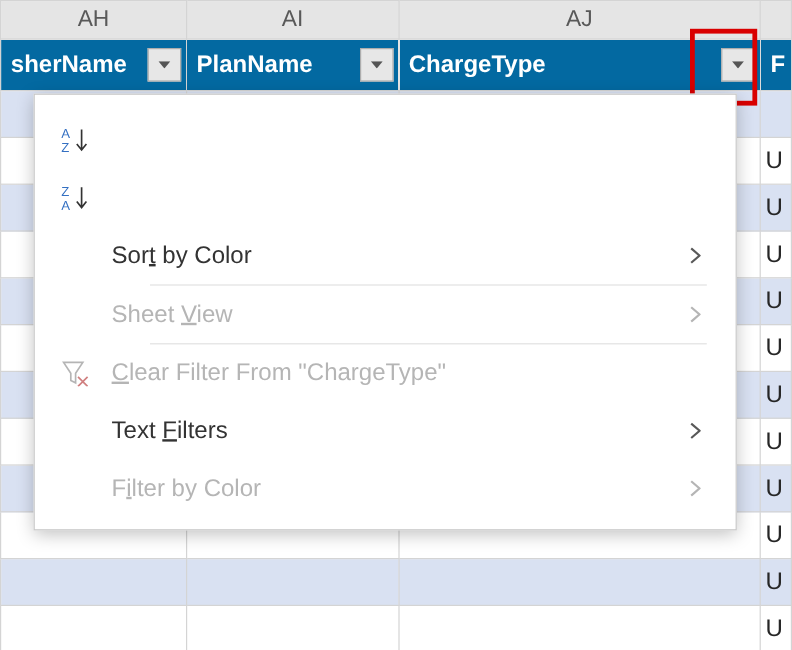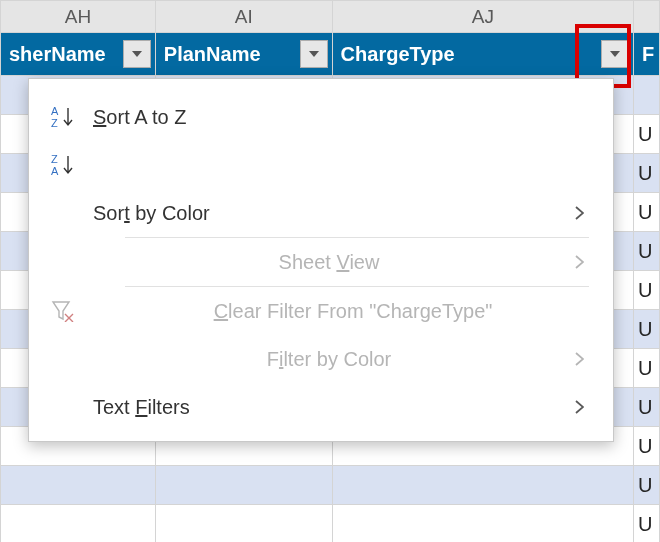--- a/index.html
+++ b/index.html
@@ -79,21 +79,21 @@
     padding: 14px 0 10px 0;
   }
   .menu-item {
     display: flex;
     align-items: center;
     height: 48px;
     padding-left: 22px;
     color: #333;
     position: relative;
   }
-  .menu-item.disabled { color: #b5b5b5; text-align: center; }
+  .menu-item.disabled { color: #b5b5b5; }
   .menu-icon {
     width: 42px;
     display: flex;
     justify-content: flex-start;
   }
   .menu-label { flex: 1; }
   .menu-item .underline { text-decoration: underline; }
   .menu-arrow {
     width: 28px;
     display: flex;
@@ -236,21 +236,20 @@
 
 <div class="menu">
   <div class="menu-item">
     <span class="menu-icon">
       <svg width="26" height="24" viewBox="0 0 26 24">
           <text x="0" y="10" font-size="11" fill="#3470c2">A</text>
           <text x="0" y="22" font-size="11" fill="#3470c2">Z</text>
           <path d="M17 3 V19 M13 15 L17 20 L21 15" stroke="#333" stroke-width="1.4" fill="none"></path>
         </svg>
     </span>
-    <span class="menu-label"><span class="underline">S</span><span>ort A to Z</span></span>
   </div>
   <div class="menu-item">
     <span class="menu-icon">
       <svg width="26" height="24" viewBox="0 0 26 24">
           <text x="0" y="10" font-size="11" fill="#3470c2">Z</text>
           <text x="0" y="22" font-size="11" fill="#3470c2">A</text>
           <path d="M17 3 V19 M13 15 L17 20 L21 15" stroke="#333" stroke-width="1.4" fill="none"></path>
         </svg>
     </span>
   </div>
@@ -276,31 +275,31 @@
   <div class="sep"></div>
   <div class="menu-item disabled">
     <span class="menu-icon">
       <svg width="24" height="22" viewBox="0 0 24 22">
           <path d="M2 2 H18 L12 11 V19 L8 17 V11 Z" fill="none" stroke="#b5b5b5" stroke-width="1.4"></path>
           <path d="M14 14 L22 22 M22 14 L14 22" stroke="#d08080" stroke-width="1.4"></path>
         </svg>
     </span>
     <span class="menu-label"><span class="underline">C</span>lear Filter From "ChargeType"</span>
   </div>
+  <div class="menu-item">
+    <span class="menu-icon"></span>
+    <span class="menu-label">Text <span class="underline">F</span>ilters</span>
+    <span class="menu-arrow">
+      <svg width="10" height="14" viewBox="0 0 10 14">
+          <path d="M2 1 L9 7 L2 13" stroke="currentColor" stroke-width="1.8" fill="none"></path>
+        </svg>
+    </span>
+  </div>
   <div class="menu-item disabled">
     <span class="menu-icon"></span>
     <span class="menu-label">F<span class="underline">i</span>lter by Color</span>
     <span class="menu-arrow">
       <svg width="10" height="14" viewBox="0 0 10 14">
           <path d="M2 1 L9 7 L2 13" stroke="currentColor" stroke-width="1.8" fill="none"></path>
         </svg>
     </span>
   </div>
-  <div class="menu-item">
-    <span class="menu-icon"></span>
-    <span class="menu-label">Text <span class="underline">F</span>ilters</span>
-    <span class="menu-arrow">
-      <svg width="10" height="14" viewBox="0 0 10 14">
-          <path d="M2 1 L9 7 L2 13" stroke="currentColor" stroke-width="1.8" fill="none"></path>
-        </svg>
-    </span>
-  </div>
 </div>
 
 </body></html>

